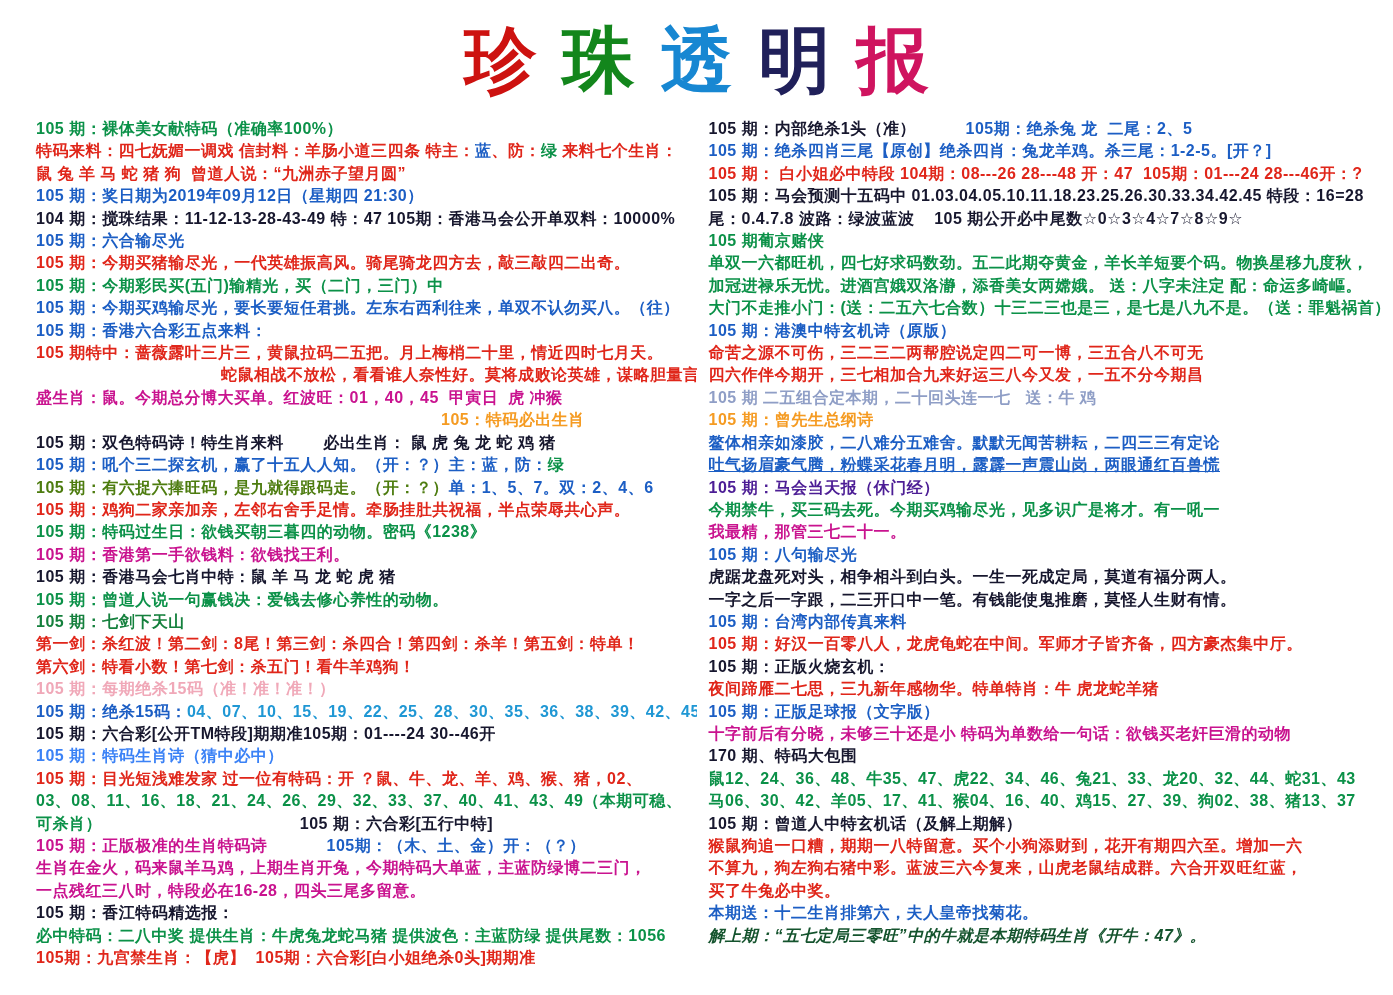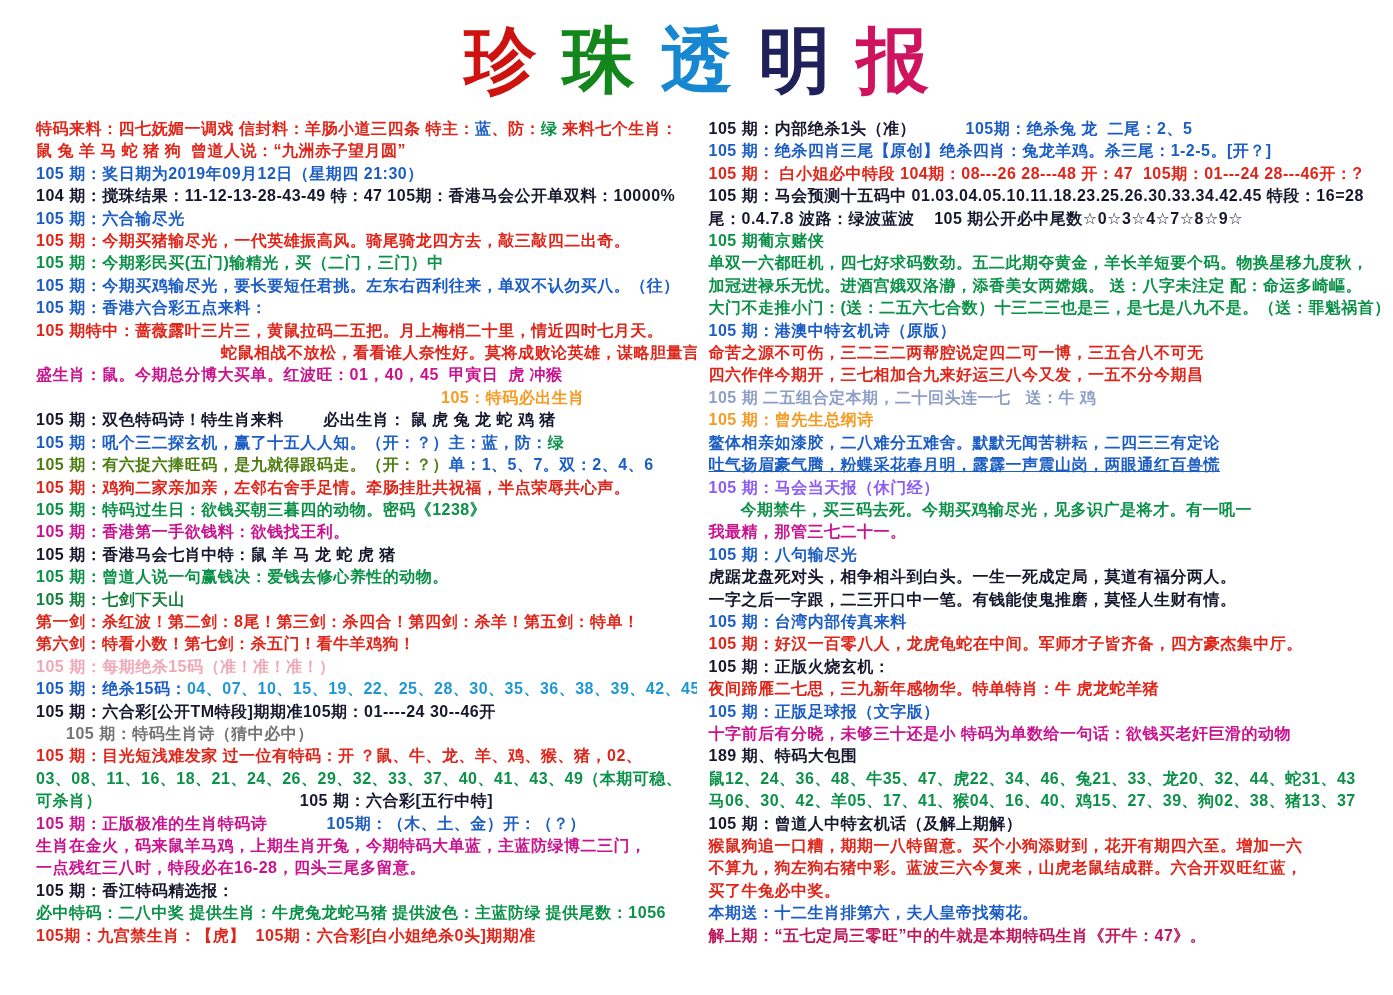--- a/index.html
+++ b/index.html
@@ -51,20 +51,21 @@
 <div class="page">
   <header class="masthead">
       <span class="tc" style="color: rgb(205, 18, 16);">珍</span>
       <span class="tc" style="color: rgb(19, 134, 28);">珠</span>
       <span class="tc" style="color: rgb(23, 135, 210);">透</span>
       <span class="tc" style="color: rgb(32, 32, 90);">明</span>
       <span class="tc" style="color: rgb(207, 20, 95);">报</span>
     </header>
   <main class="columns">
     <section class="col col-left">
+        <div class="line"><span style="color: rgb(11, 145, 72);">105 期：裸体美女献特码（准确率100%）</span></div>
         <div class="line"><span style="color: rgb(224, 38, 26);">特码来料：四七妩媚一调戏 信封料：羊肠小道三四条 特主：</span><span style="color: rgb(28, 94, 196);">蓝</span><span style="color: rgb(224, 38, 26);">、防：</span><span style="color: rgb(11, 145, 72);">绿</span><span style="color: rgb(224, 38, 26);"> 来料七个生肖：</span></div>
         <div class="line"><span style="color: rgb(224, 38, 26);">鼠 兔 羊 马 蛇 猪 狗  曾道人说：“九洲赤子望月圆”</span></div>
         <div class="line"><span style="color: rgb(28, 94, 196);">105 期：奖日期为2019年09月12日（星期四 21:30）</span></div>
         <div class="line"><span style="color: rgb(23, 23, 46);">104 期：搅珠结果：11-12-13-28-43-49 特：47 105期：香港马会公开单双料：10000%</span></div>
         <div class="line"><span style="color: rgb(28, 94, 196);">105 期：六合输尽光</span></div>
         <div class="line"><span style="color: rgb(224, 38, 26);">105 期：今期买猪输尽光，一代英雄振高风。骑尾骑龙四方去，敲三敲四二出奇。</span></div>
         <div class="line"><span style="color: rgb(11, 145, 72);">105 期：今期彩民买(五门)输精光，买（二门，三门）中</span></div>
         <div class="line"><span style="color: rgb(28, 94, 196);">105 期：今期买鸡输尽光，要长要短任君挑。左东右西利往来，单双不认勿买八。（往）</span></div>
         <div class="line"><span style="color: rgb(28, 94, 196);">105 期：香港六合彩五点来料：</span></div>
         <div class="line"><span style="color: rgb(224, 38, 26);">105 期特中：蔷薇露叶三片三，黄鼠拉码二五把。月上梅梢二十里，情近四时七月天。</span></div>
@@ -78,21 +79,21 @@
         <div class="line"><span style="color: rgb(11, 145, 72);">105 期：特码过生日：欲钱买朝三暮四的动物。密码《1238》</span></div>
         <div class="line"><span style="color: rgb(201, 19, 143);">105 期：香港第一手欲钱料：欲钱找王利。</span></div>
         <div class="line"><span style="color: rgb(23, 23, 46);">105 期：香港马会七肖中特：鼠 羊 马 龙 蛇 虎 猪</span></div>
         <div class="line"><span style="color: rgb(11, 145, 72);">105 期：曾道人说一句赢钱决：爱钱去修心养性的动物。</span></div>
         <div class="line"><span style="color: #15803d;">105 期：七剑下天山</span></div>
         <div class="line"><span style="color: rgb(224, 38, 26);">第一剑：杀红波！第二剑：8尾！第三剑：杀四合！第四剑：杀羊！第五剑：特单！</span></div>
         <div class="line"><span style="color: rgb(224, 38, 26);">第六剑：特看小数！第七剑：杀五门！看牛羊鸡狗！</span></div>
         <div class="line"><span style="color: rgb(240, 168, 184);">105 期：每期绝杀15码（准！准！准！）</span></div>
         <div class="line"><span style="color: rgb(28, 94, 196);">105 期：绝杀15码：</span><span style="color: rgb(31, 151, 212);">04、07、10、15、19、22、25、28、30、35、36、38、39、42、45</span></div>
         <div class="line"><span style="color: rgb(23, 23, 46);">105 期：六合彩[公开TM特段]期期准105期：01----24 30--46开</span></div>
-        <div class="line"><span style="color: #737373; margin-left: 30px;">105 期：特码生肖诗（猜中必中）</span></div>
+        <div class="line"><span style="color: #3b82f6;">105 期：特码生肖诗（猜中必中）</span></div>
         <div class="line"><span style="color: rgb(224, 38, 26);">105 期：目光短浅难发家 过一位有特码：开 ？鼠、牛、龙、羊、鸡、猴、猪，02、</span></div>
         <div class="line"><span style="color: rgb(11, 145, 72);">03、08、11、16、18、21、24、26、29、32、33、37、40、41、43、49（本期可稳、</span></div>
         <div class="line"><span style="color: rgb(11, 145, 72);">可杀肖）</span><span style="color: rgb(23, 23, 46);">                                        105 期：六合彩[五行中特]</span></div>
         <div class="line"><span style="color: rgb(201, 19, 143);">105 期：正版极准的生肖特码诗</span><span style="color: rgb(28, 94, 196);">            105期：（木、土、金）开：（？）</span></div>
         <div class="line"><span style="color: rgb(201, 19, 143);">生肖在金火，码来鼠羊马鸡，上期生肖开兔，今期特码大单蓝，主蓝防绿博二三门，</span></div>
         <div class="line"><span style="color: rgb(201, 19, 143);">一点残红三八时，特段必在16-28，四头三尾多留意。</span></div>
         <div class="line"><span style="color: rgb(23, 23, 46);">105 期：香江特码精选报：</span></div>
         <div class="line"><span style="color: rgb(11, 145, 72);">必中特码：二八中奖 提供生肖：牛虎兔龙蛇马猪 提供波色：主蓝防绿 提供尾数：1056</span></div>
         <div class="line"><span style="color: rgb(224, 38, 26);">105期：九宫禁生肖：【虎】  105期：六合彩[白小姐绝杀0头]期期准</span></div>
       </section>
@@ -106,36 +107,36 @@
         <div class="line"><span style="color: rgb(11, 145, 72);">单双一六都旺机，四七好求码数劲。五二此期夺黄金，羊长羊短要个码。物换星移九度秋，</span></div>
         <div class="line"><span style="color: rgb(11, 145, 72);">加冠进禄乐无忧。进酒宫娥双洛瀞，添香美女两嫦娥。 送：八字未注定 配：命运多崎嶇。</span></div>
         <div class="line"><span style="color: rgb(11, 145, 72);">大门不走推小门：(送：二五六七合数）十三二三也是三，是七是八九不是。（送：罪魁祸首）</span></div>
         <div class="line"><span style="color: rgb(28, 94, 196);">105 期：港澳中特玄机诗（原版）</span></div>
         <div class="line"><span style="color: rgb(224, 38, 26);">命苦之源不可伤，三二三二两帮腔说定四二可一博，三五合八不可无</span></div>
         <div class="line"><span style="color: rgb(224, 38, 26);">四六作伴今期开，三七相加合九来好运三八今又发，一五不分今期昌</span></div>
         <div class="line"><span style="color: rgb(143, 158, 198);">105 期 二五组合定本期，二十回头连一七   送：牛 鸡</span></div>
         <div class="line"><span style="color: rgb(245, 155, 34);">105 期：曾先生总纲诗</span></div>
         <div class="line"><span style="color: rgb(28, 94, 196);">鳌体相亲如漆胶，二八难分五难舍。默默无闻苦耕耘，二四三三有定论</span></div>
         <div class="line"><span style="color: rgb(28, 94, 196); text-decoration: underline;">吐气扬眉豪气腾，粉蝶采花春月明，露霹一声震山岗，两眼通红百兽慌</span></div>
-        <div class="line"><span style="color: #8b5cf6; margin-top: 36px;">105 期：马会当天报（休门经）</span></div>
-        <div class="line"><span style="color: rgb(11, 145, 72); margin-left: 32px;">今期禁牛，买三码去死。今期买鸡输尽光，见多识广是将才。有一吼一</span></div>
+        <div class="line"><span style="color: #4c1d95; margin-top: 36px;">105 期：马会当天报（休门经）</span></div>
+        <div class="line"><span style="color: rgb(11, 145, 72);">今期禁牛，买三码去死。今期买鸡输尽光，见多识广是将才。有一吼一</span></div>
         <div class="line"><span style="color: rgb(201, 19, 143);">我最精，那管三七二十一。</span></div>
         <div class="line"><span style="color: rgb(28, 94, 196);">105 期：八句输尽光</span></div>
         <div class="line"><span style="color: rgb(23, 23, 46);">虎踞龙盘死对头，相争相斗到白头。一生一死成定局，莫道有福分两人。</span></div>
         <div class="line"><span style="color: rgb(23, 23, 46);">一字之后一字跟，二三开口中一笔。有钱能使鬼推磨，莫怪人生财有情。</span></div>
         <div class="line"><span style="color: rgb(28, 94, 196);">105 期：台湾内部传真来料</span></div>
         <div class="line"><span style="color: rgb(224, 38, 26);">105 期：好汉一百零八人，龙虎龟蛇在中间。军师才子皆齐备，四方豪杰集中厅。</span></div>
         <div class="line"><span style="color: rgb(23, 23, 46); margin-top: 28px;">105 期：正版火烧玄机：</span></div>
         <div class="line"><span style="color: rgb(224, 38, 26);">夜间蹄雁二七思，三九新年感物华。特单特肖：牛 虎龙蛇羊猪</span></div>
         <div class="line"><span style="color: rgb(28, 94, 196);">105 期：正版足球报（文字版）</span></div>
         <div class="line"><span style="color: rgb(201, 19, 143);">十字前后有分晓，未够三十还是小 特码为单数给一句话：欲钱买老奸巨滑的动物</span></div>
-        <div class="line"><span style="color: rgb(23, 23, 46);">189 期、特码大包围</span></div>
+        <div class="line"><span style="color: rgb(23, 23, 46);">170 期、特码大包围</span></div>
         <div class="line"><span style="color: rgb(11, 145, 72);">鼠12、24、36、48、牛35、47、虎22、34、46、兔21、33、龙20、32、44、蛇31、43</span></div>
         <div class="line"><span style="color: rgb(11, 145, 72);">马06、30、42、羊05、17、41、猴04、16、40、鸡15、27、39、狗02、38、猪13、37</span></div>
         <div class="line"><span style="color: rgb(23, 23, 46);">105 期：曾道人中特玄机话（及解上期解）</span></div>
         <div class="line"><span style="color: rgb(224, 38, 26);">猴鼠狗追一口糟，期期一八特留意。买个小狗添财到，花开有期四六至。增加一六</span></div>
         <div class="line"><span style="color: rgb(224, 38, 26);">不算九，狗左狗右猪中彩。蓝波三六今复来，山虎老鼠结成群。六合开双旺红蓝，</span></div>
         <div class="line"><span style="color: rgb(224, 38, 26);">买了牛兔必中奖。</span></div>
         <div class="line"><span style="color: rgb(28, 94, 196);">本期送：十二生肖排第六，夫人皇帝找菊花。</span></div>
-        <div class="line"><span style="color: #be185d;">解上期：“五七定局三零旺”中的牛就是本期特码生肖《开牛：47》。</span></div>
+        <div class="line"><span style="color: #14532d; font-style: italic;">解上期：“五七定局三零旺”中的牛就是本期特码生肖《开牛：47》。</span></div>
       </section>
   </main>
 </div>
 
 </body></html>

